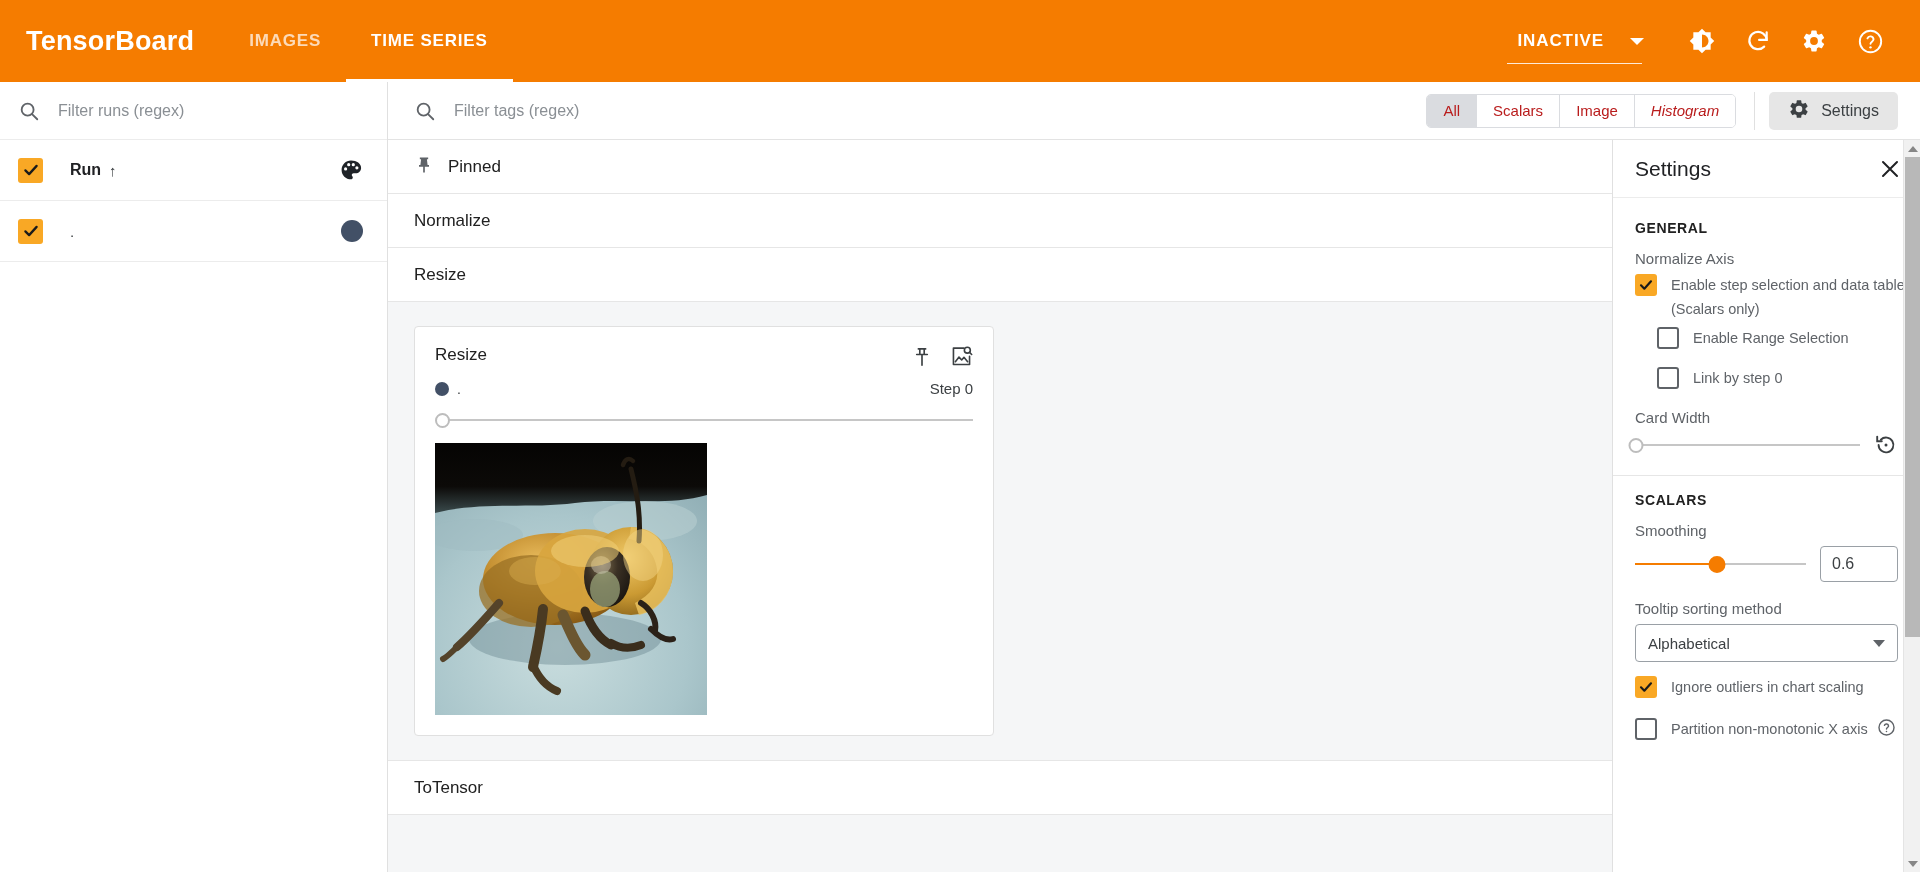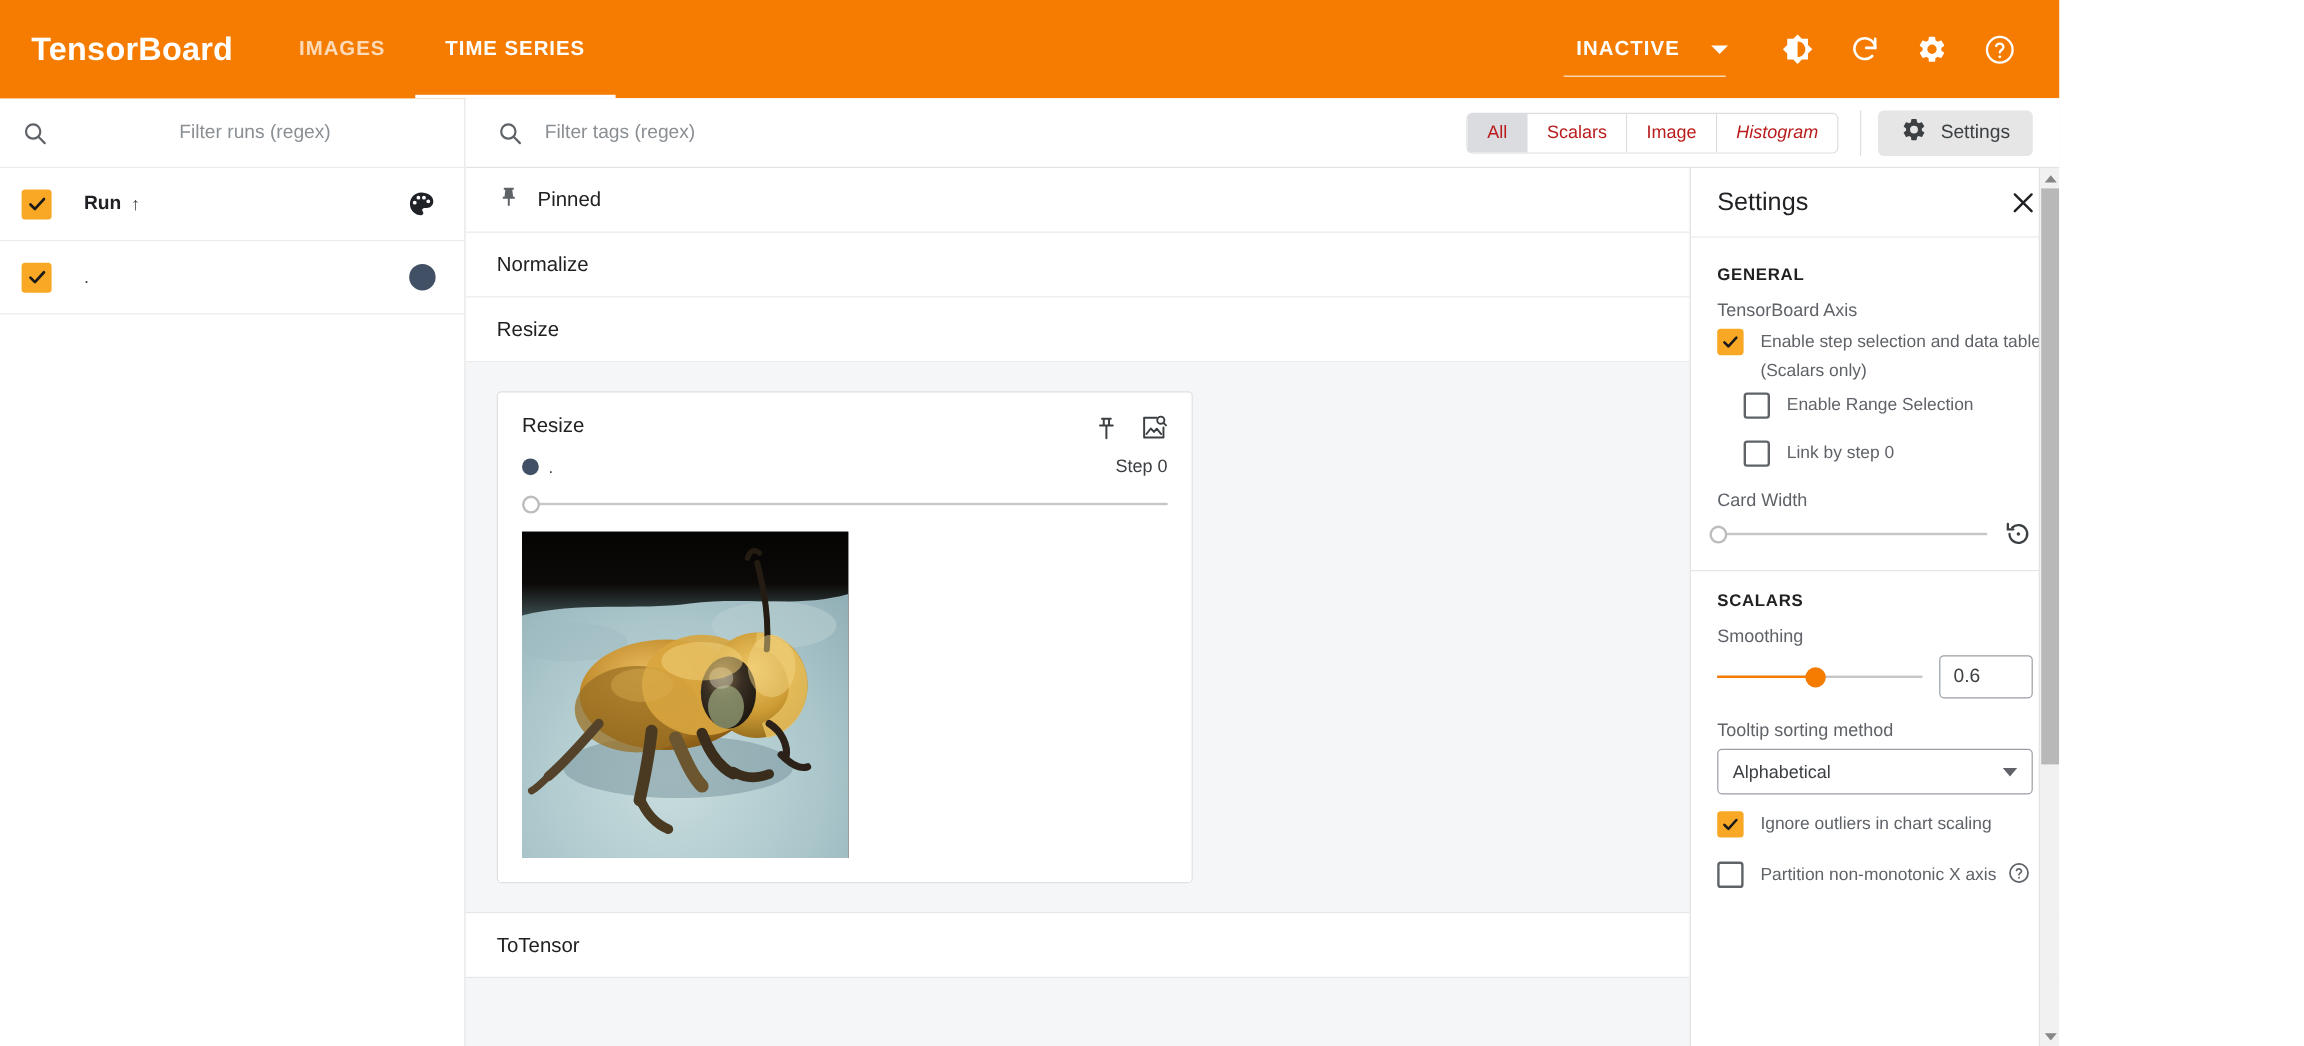--- a/index.html
+++ b/index.html
@@ -4,21 +4,21 @@
 <style>
   * { box-sizing: border-box; }
   html, body {
     margin: 0; padding: 0;
     width: 1920px; height: 872px;
     overflow: hidden;
     font-family: "Liberation Sans", sans-serif;
     background: #fff;
     -webkit-font-smoothing: antialiased;
   }
-  .app { width: 1716px; height: 872px; display: flex; flex-direction: column; position: relative; }
+  .app { width: 1920px; height: 872px; display: flex; flex-direction: column; position: relative; }
 
   
   .topbar {
     height: 82px; min-height: 82px;
     background: #f57c00;
     display: flex; align-items: center;
     color: #fff; position: relative;
     padding: 0 22px 0 26px;
   }
   .brand { font-size: 27px; font-weight: bold; letter-spacing: .2px; color: #fff; margin-right: 30px; white-space: nowrap; }
@@ -49,21 +49,21 @@
 
   
   .body { flex: 1; display: flex; min-height: 0; }
 
   
   .sidebar { width: 388px; min-width: 388px; background: #fff; border-right: 1px solid #e0e0e0; display: flex; flex-direction: column; }
   .searchrow { height: 58px; display: flex; align-items: center; padding: 0 18px; border-bottom: 1px solid #ececec; }
   .searchrow .sicon { margin-right: 16px; color: #5f6368; display:flex; }
   .searchrow input {
     border: 0; outline: 0; font-size: 16px; color: #202124; flex: 1;
-    font-family: "Liberation Sans", sans-serif; background: transparent; text-align: center;
+    font-family: "Liberation Sans", sans-serif; background: transparent;
   }
   .searchrow input::placeholder { color: #8a8f94; }
   .runhdr, .runrow {
     display: flex; align-items: center; padding: 0 24px 0 18px; height: 61px;
     border-bottom: 1px solid #ececec;
   }
   .cbox {
     width: 25px; height: 25px; border-radius: 3px; background: #f9a825;
     display: flex; align-items: center; justify-content: center; margin-right: 27px; cursor: pointer; flex: none;
   }
@@ -480,21 +480,21 @@
             <span class="sp-close">
               <svg width="24" height="24" viewBox="0 0 24 24" fill="none" stroke="#202124" stroke-width="2" stroke-linecap="round">
                   <path d="M5 5 19 19M19 5 5 19"></path>
                 </svg>
             </span>
           </div>
 
           <div class="sp-body">
             <div class="sp-section-title">GENERAL</div>
 
-            <div class="sp-label">TensorBoard Axis</div>
+            <div class="sp-label">Normalize Axis</div>
 
             <div class="cbrow">
               <span class="cb">
                 <svg width="16" height="16" viewBox="0 0 24 24" fill="none" stroke="#1a1a1a" stroke-width="3.2" stroke-linecap="round" stroke-linejoin="round">
                     <polyline points="4.5,12.5 9.5,17.5 19.5,6.5"></polyline>
                   </svg>
               </span>
               <span class="cbtext">Enable step selection and data table</span>
             </div>
             <div class="sub-note">(Scalars only)</div>

